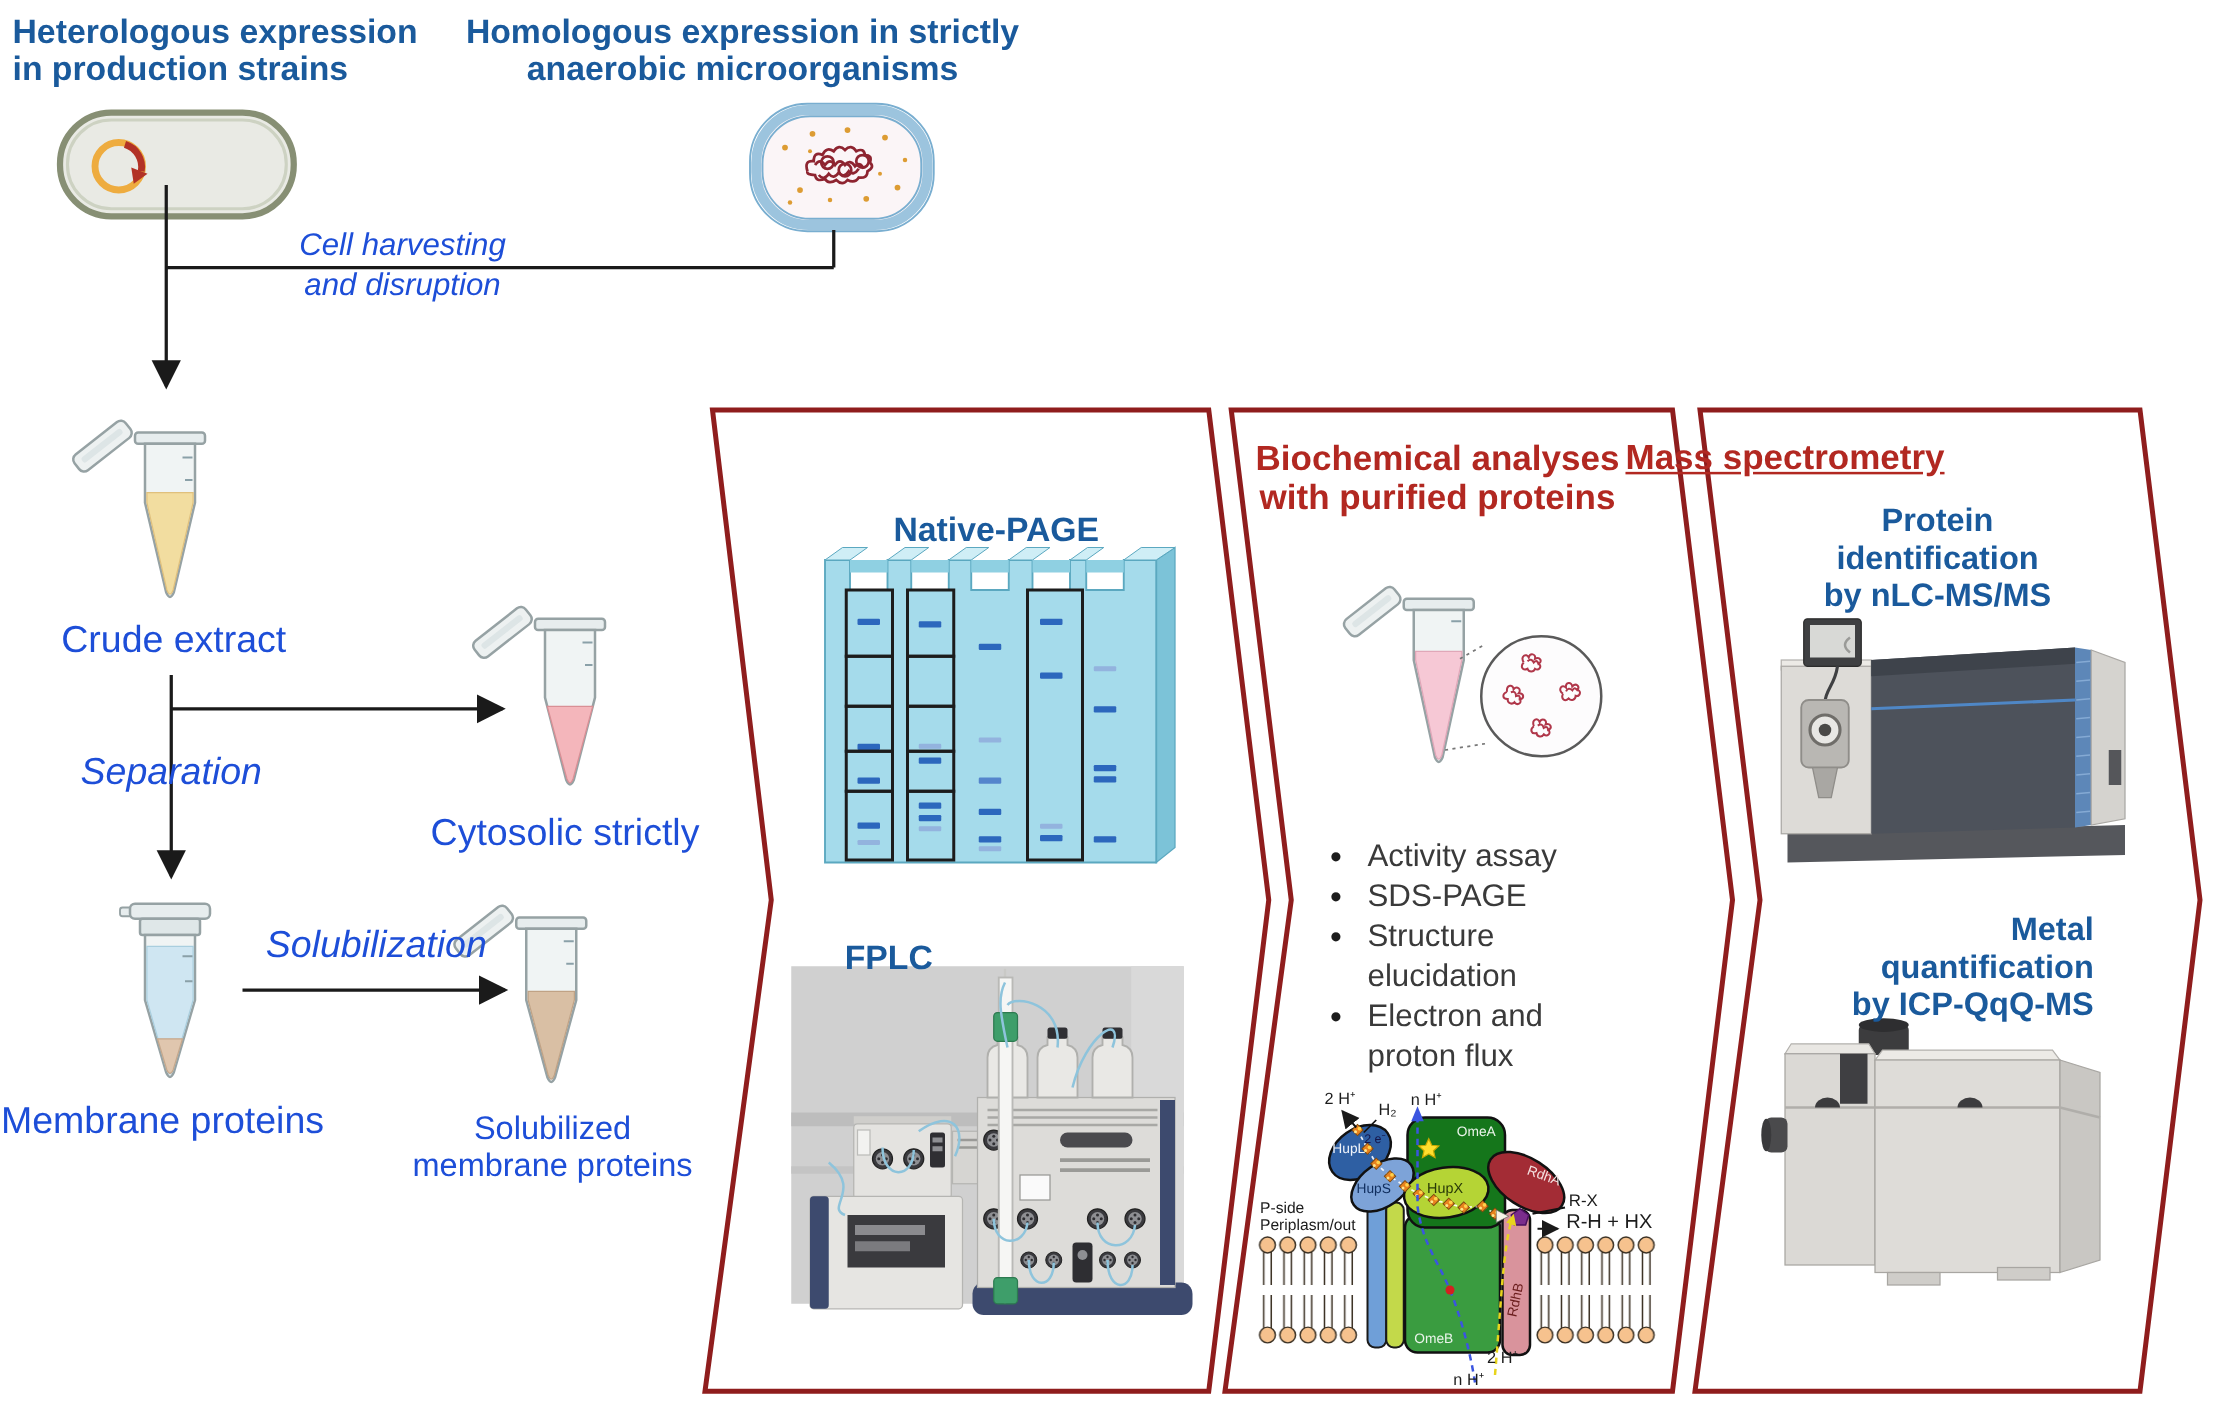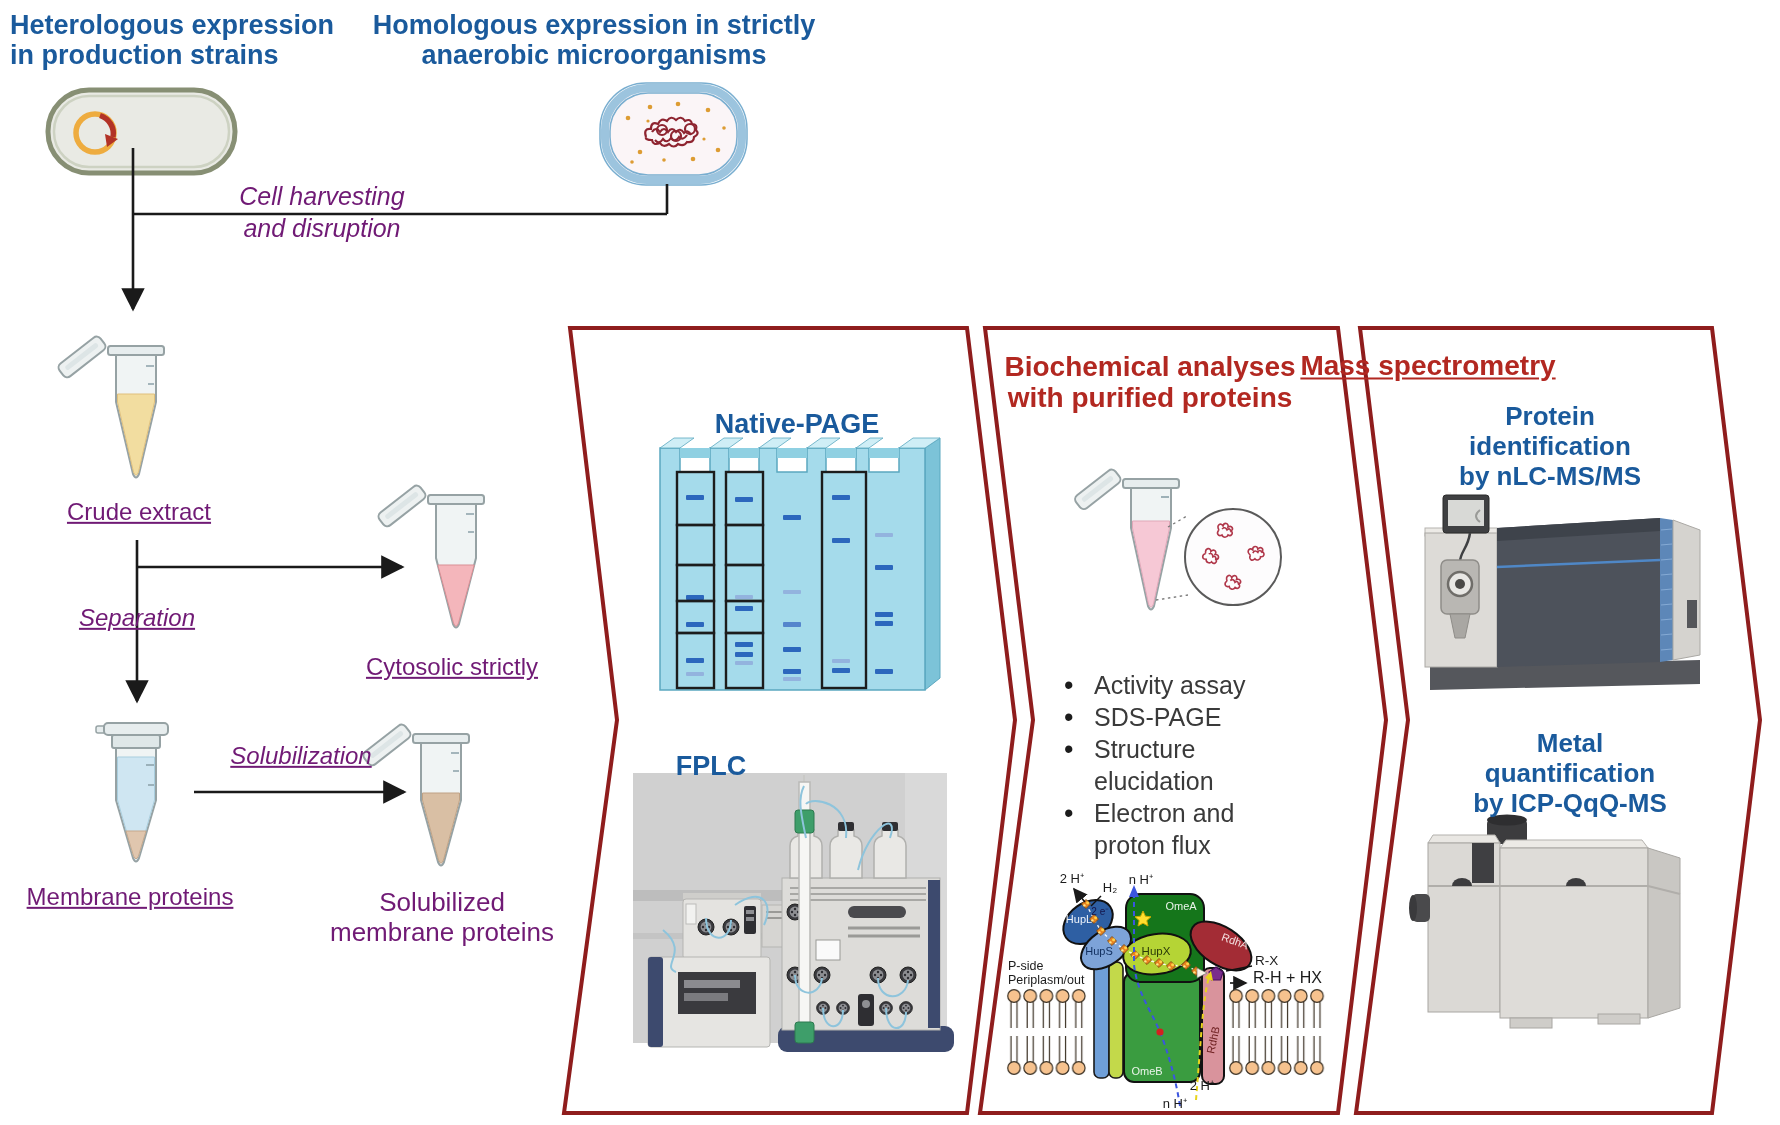--- a/index.html
+++ b/index.html
@@ -1,27 +1,27 @@
 <!DOCTYPE html>
 <html><head>
 <meta charset="utf-8">
 <style>
   html,body{margin:0;padding:0;background:#fff;}
   #stage{position:relative;width:1780px;height:1125px;background:#fff;overflow:hidden;
          font-family:"Liberation Sans",sans-serif;}
   #gfx{position:absolute;left:0;top:0;}
   .lbl{position:absolute;transform:translate(-50%,-50%);text-align:center;
-       white-space:pre-line;color:#701a75;line-height:1.18;}
+       white-space:pre-line;color:#1d4ed8;line-height:1.18;}
   .la{transform:translate(0,-50%);text-align:left;}
   .blue{color:#1a5a9c;font-weight:bold;}
   .red{color:#b22821;font-weight:bold;}
   .it{font-style:italic;}
   .f27{font-size:27px;line-height:30px;}
   .f28{font-size:28px;}
-  .f26{font-size:24px;text-decoration:underline;}
+  .f26{font-size:30px;}
   .f26b{font-size:26px;line-height:30px;}
   .sub{font-size:26px;line-height:30px;}
   .m{font-size:13px;color:#1c1c1c;line-height:14px;}
   .m10{font-size:10px;}
   .m11{font-size:11px;}
   .m12{font-size:12.5px;}
   #bullets{position:absolute;left:1056px;top:669px;width:222px;margin:0;padding:0;list-style:none;}
   #bullets li{position:relative;padding-left:38px;font-size:25px;line-height:32px;color:#3a3a3a;}
   #bullets li::before{content:"\2022";position:absolute;left:8px;top:0;font-size:27px;color:#1c1c1c;}
 </style>
@@ -443,21 +443,21 @@
 <ul id="bullets">
   <li>Activity assay</li>
   <li>SDS-PAGE</li>
   <li>Structure elucidation</li>
   <li>Electron and proton flux</li>
 </ul>
 
 <div class="lbl red f28" style="left:1428px;top:366px;text-decoration:underline;">Mass spectrometry</div>
 <div class="lbl blue sub" style="left:1550px;top:446px;font-weight:bold;">Protein identification
 by nLC-MS/MS</div>
-<div class="lbl blue sub" style="left:1570px;top:773px;font-weight:bold;">Metal quantification
+<div class="lbl blue sub" style="left:1570px;top:773px;font-weight:bold;text-align:right;">Metal quantification
 by ICP-QqQ-MS</div>
 
 <div class="lbl m" style="left:1072px;top:879px;">2 H⁺</div>
 <div class="lbl m" style="left:1110px;top:888px;">H₂</div>
 <div class="lbl m" style="left:1141px;top:880px;">n H⁺</div>
 <div class="lbl m m10" style="left:1100px;top:912px;color:#15154a;">2 e⁻</div>
 <div class="lbl m m11" style="left:1079px;top:919px;color:#eef3fa;">HupL</div>
 <div class="lbl m m11" style="left:1099px;top:951px;color:#102e5e;">HupS</div>
 <div class="lbl m m11" style="left:1181px;top:906px;color:#eaf4ea;">OmeA</div>
 <div class="lbl m m11" style="left:1156px;top:951px;color:#2a3a08;font-size:11.5px;">HupX</div>

